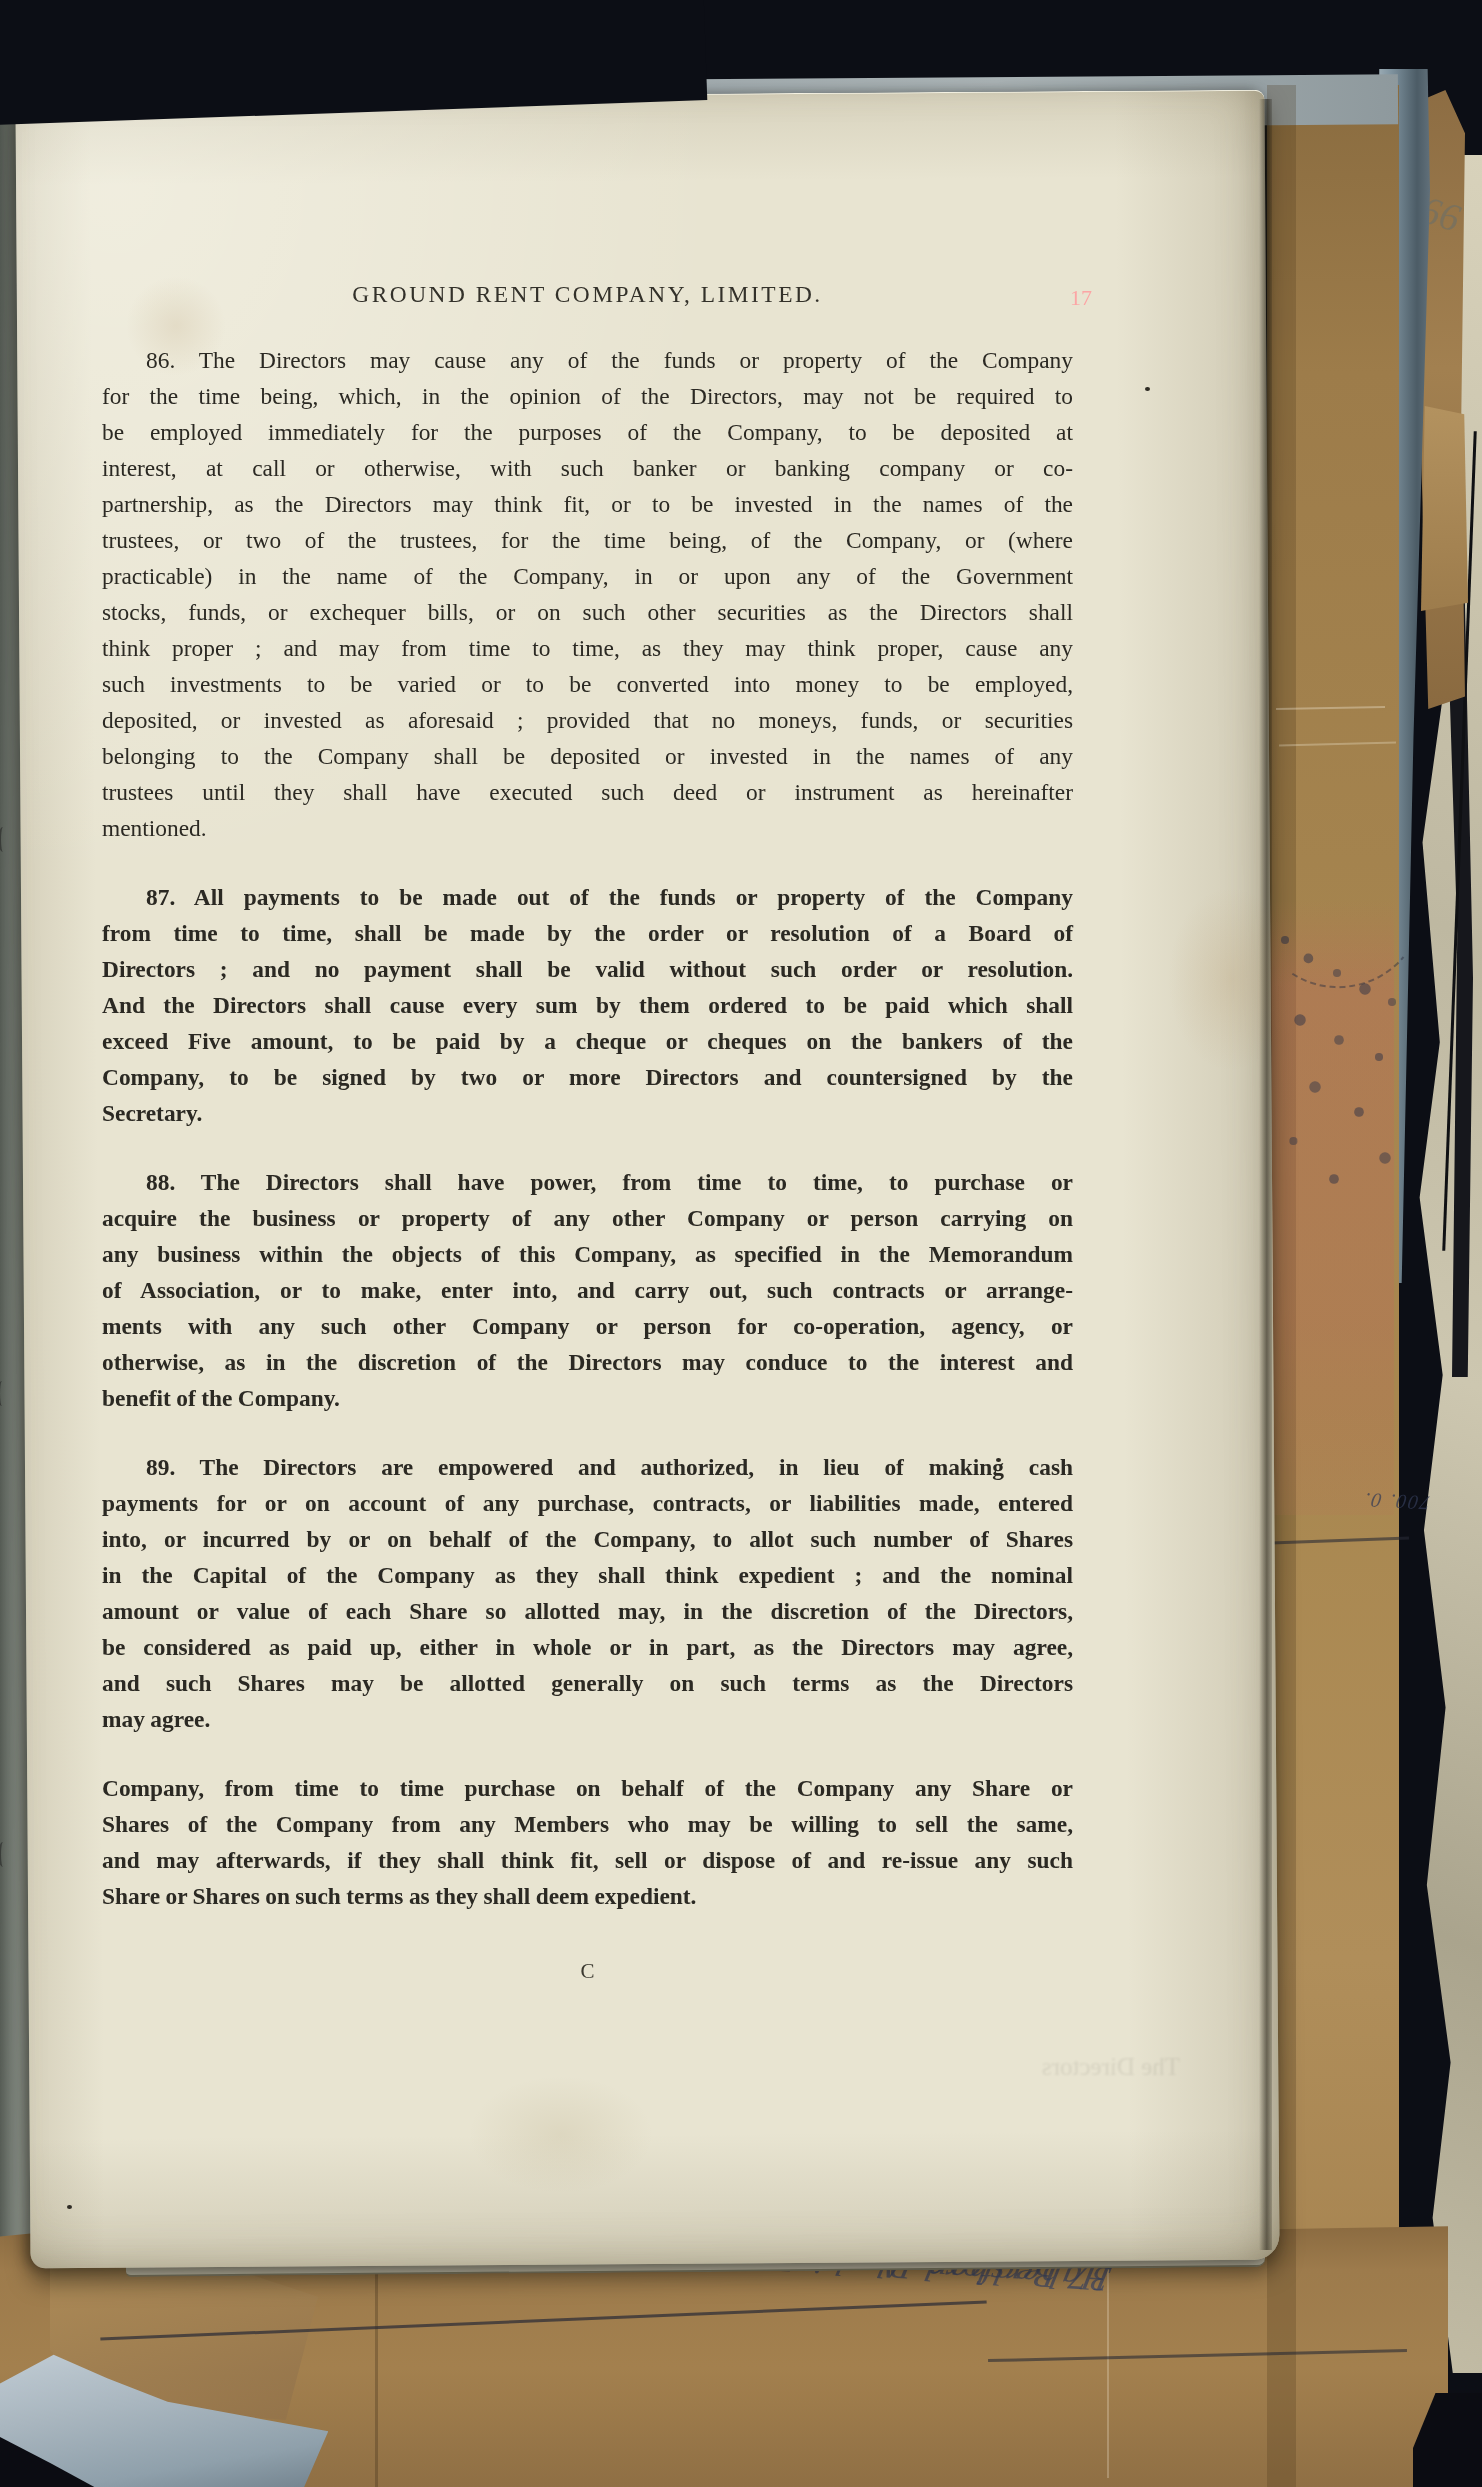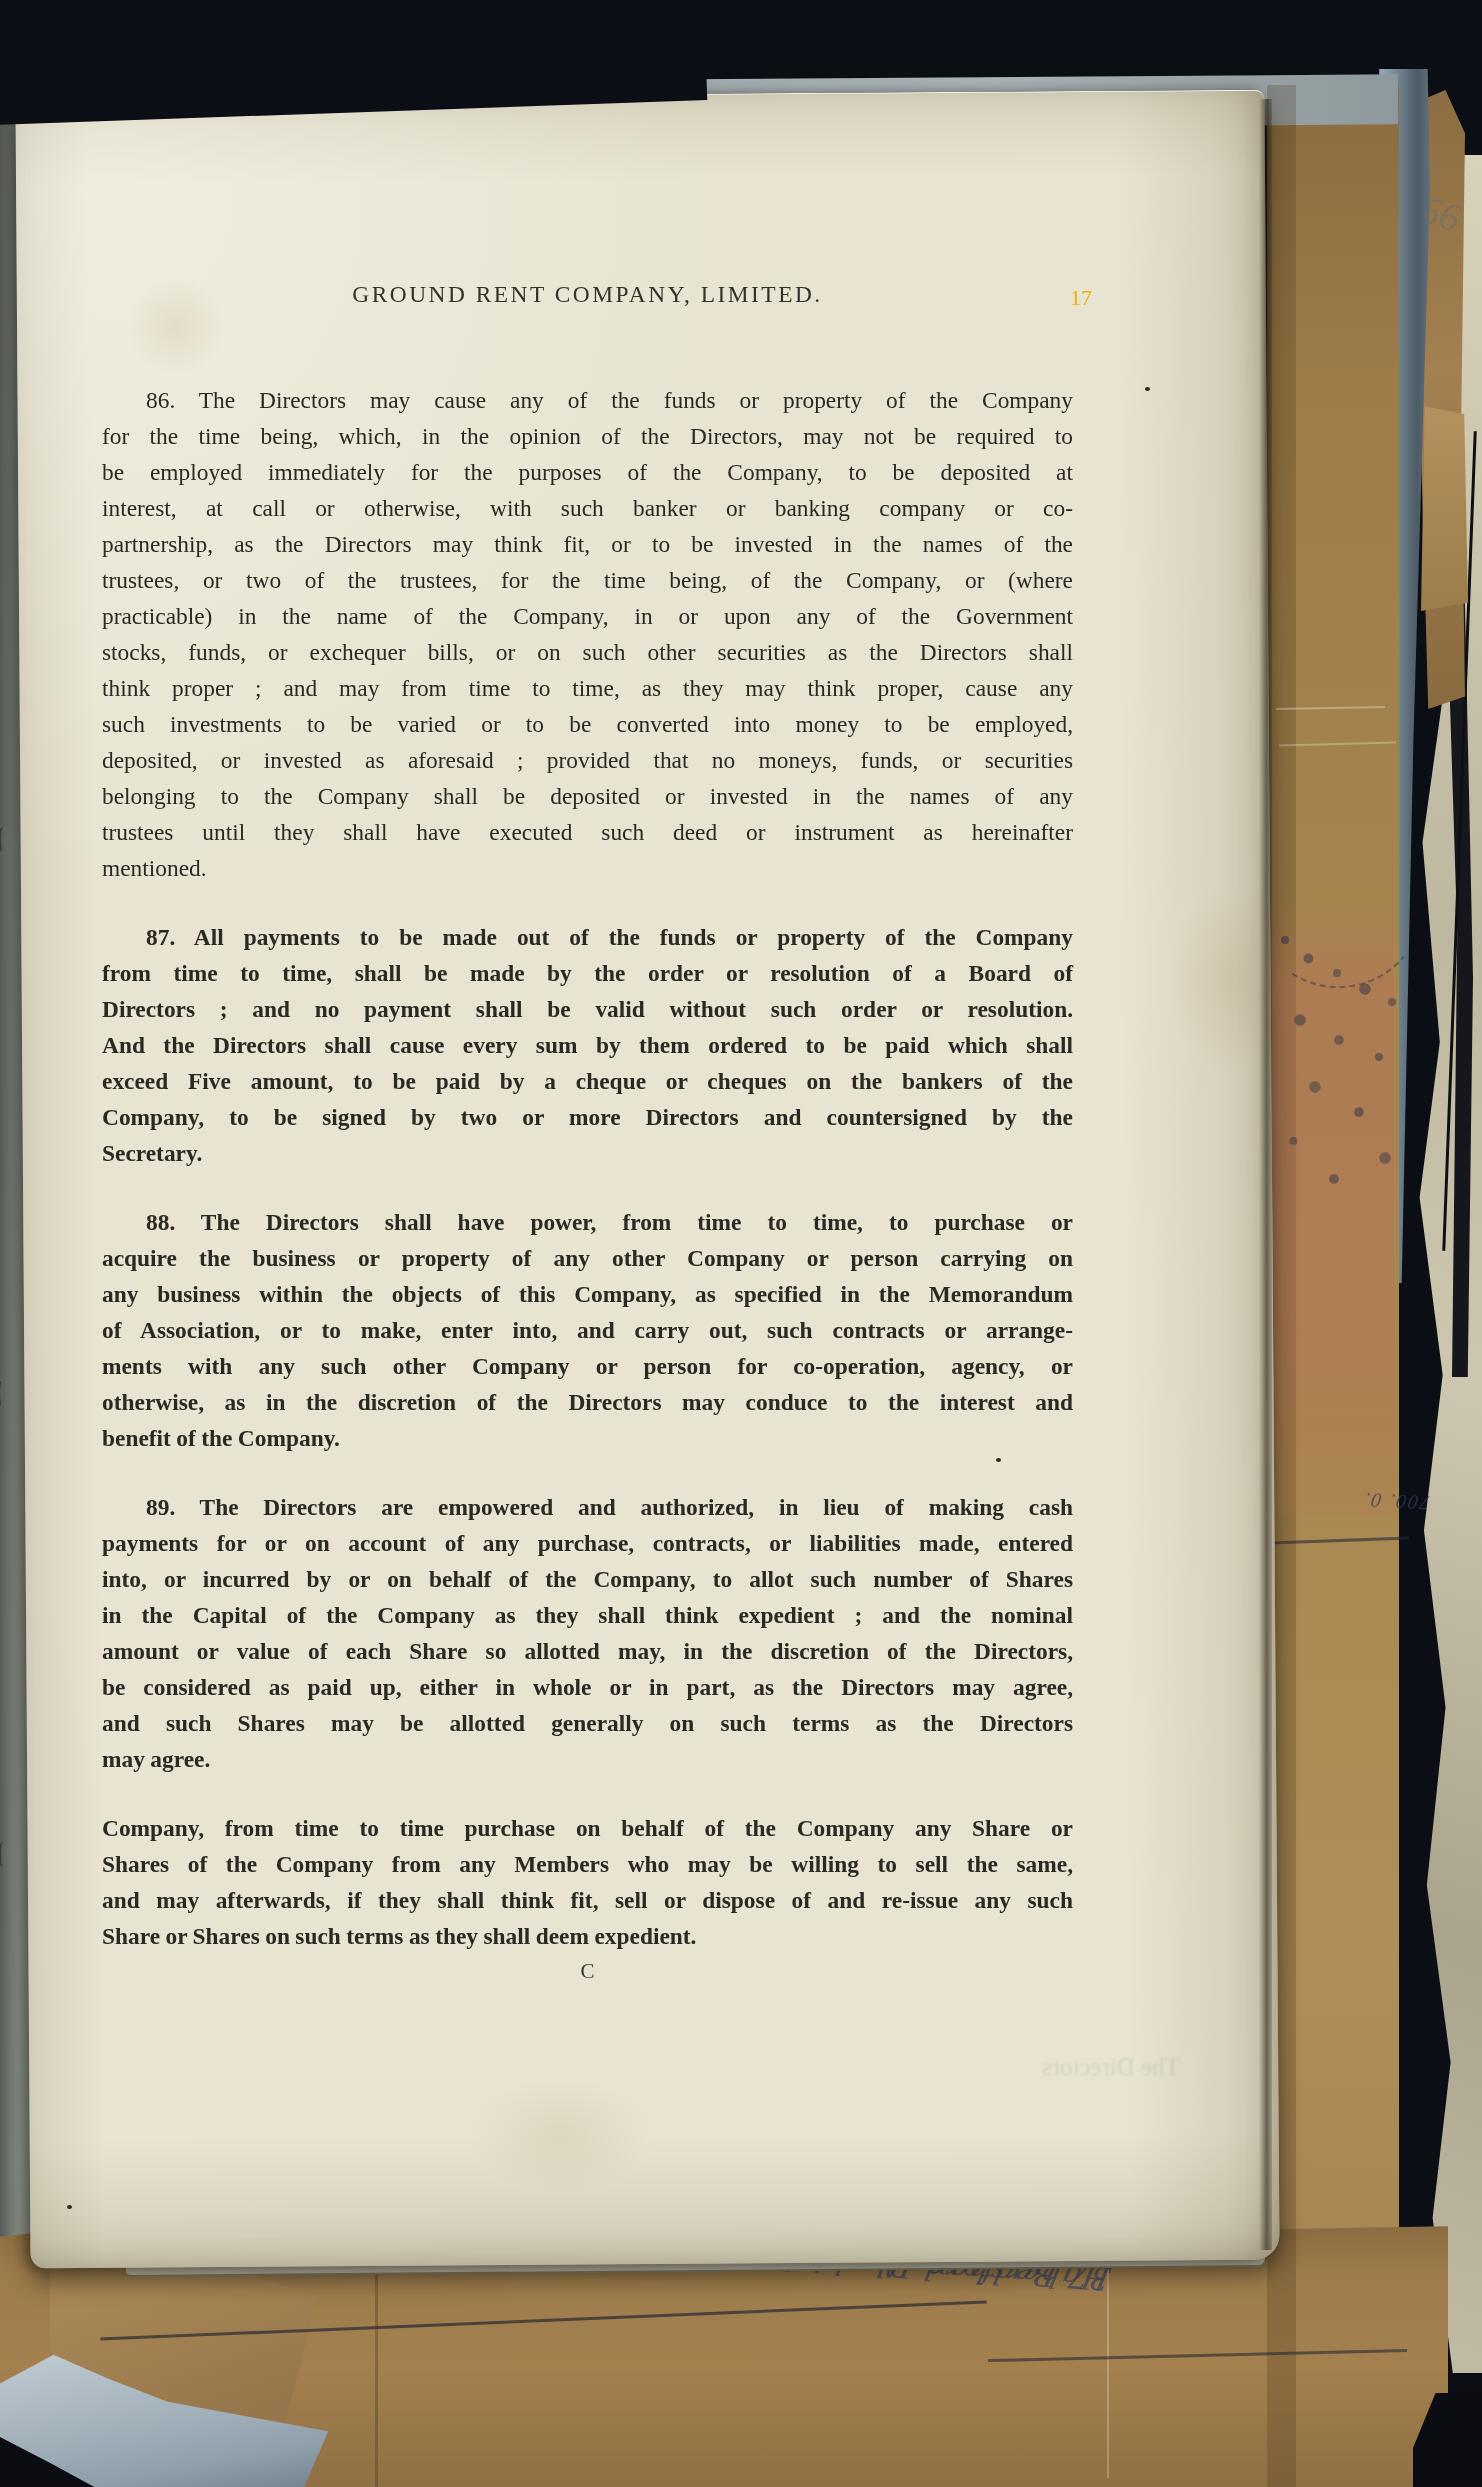--- a/index.html
+++ b/index.html
@@ -89,23 +89,23 @@
   .stain{border-radius:50%;z-index:11;}
   .s1{left:1168px;top:887px;width:126px;height:184px;background:radial-gradient(closest-side,rgba(165,120,60,.14),rgba(165,120,60,0));}
   .s2{left:469px;top:2076px;width:184px;height:117px;background:radial-gradient(closest-side,rgba(140,120,70,.12),rgba(140,120,70,0));}
   .s3{left:126px;top:276px;width:100px;height:100px;background:radial-gradient(closest-side,rgba(150,110,50,.12),rgba(150,110,50,0));}
   .speck{width:5px;height:4.2px;border-radius:50%;background:#2e2b24;z-index:12;}
 
   
   .print{color:#2b2923;z-index:12;}
   .running-head{left:102px;top:281px;width:971px;text-align:center;font-size:23.4px;
     letter-spacing:2.5px;color:#33312a;}
-  .page-num{left:1040px;top:285px;width:52px;text-align:right;font-size:22px;color:#eab308;}
+  .page-num{left:1040px;top:285px;width:52px;text-align:right;font-size:22px;color:#fca5a5;}
   .paragraphs{left:102px;top:342px;width:971px;font-size:23.4px;line-height:36px;color:#2b2923;}
-  .paragraphs .para{position:static;margin-top:40px;}
+  .paragraphs .para{position:static;}
   .para + .para{margin-top:33px;font-weight:bold;}
   .tline{position:static;text-align:justify;text-align-last:justify;word-spacing:-0.4px;}
   .tline.first{text-indent:44px;}
   .tline.last{text-align-last:left;}
   .catchword{left:102px;top:1959px;width:971px;text-align:center;font-size:21px;color:#3a382f;}
   .ghost{left:795px;top:2053px;width:385px;z-index:11;transform:scale(-1,1);opacity:.09;
     font-size:25px;color:#2b2923;filter:blur(0.8px);}
 </style>
 </head>
 <body>

